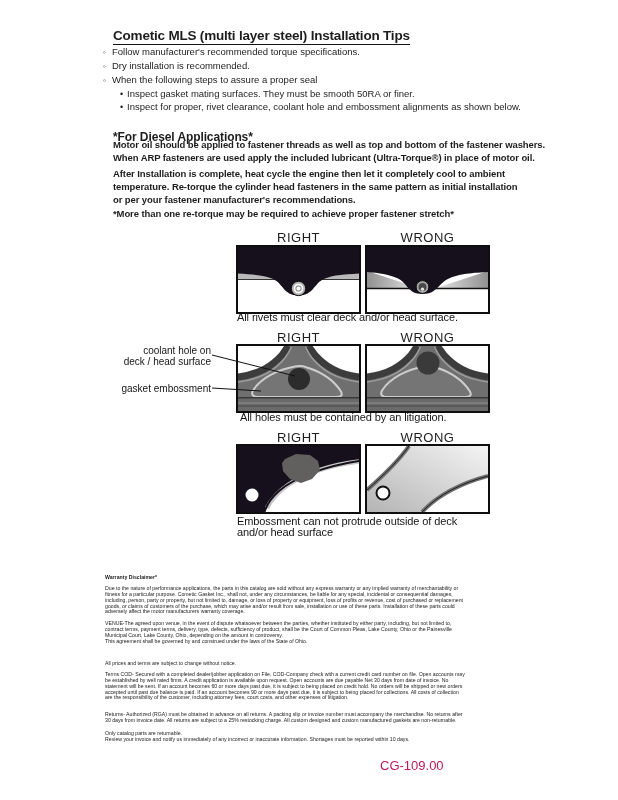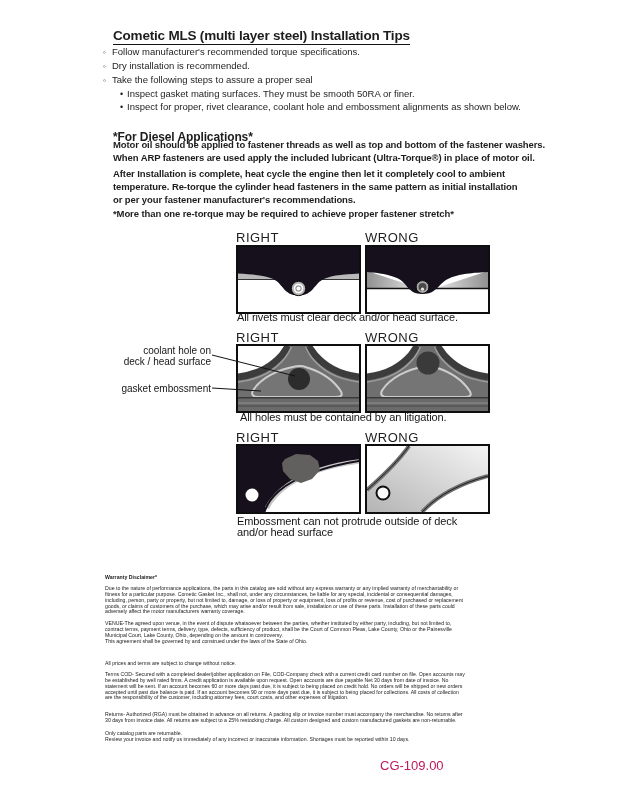--- a/index.html
+++ b/index.html
@@ -20,21 +20,21 @@
   .b-mark{width:9px;font-size:8px;color:#1d1d1d;flex:0 0 auto;}
   .sb-row{display:flex;align-items:baseline;padding-left:17px;}
   .sb-mark{width:7px;font-size:9px;flex:0 0 auto;}
 
   .diesel-h{left:113px;top:120px;font-size:12px;font-weight:bold;letter-spacing:-0.1px;margin-top:10px;}
   .body-p{left:113px;width:445px;font-size:9.5px;line-height:13px;letter-spacing:-0.1px;font-weight:bold;}
   .p1{top:138px;}
   .p2{top:167px;}
   .note{top:207px;}
 
-  .fig-label{width:125px;font-size:13px;letter-spacing:0.5px;color:#1e1e1e;}
+  .fig-label{width:125px;text-align:center;font-size:13px;letter-spacing:0.5px;color:#1e1e1e;}
   .panel{width:121px;height:65px;border:2px solid #0e0e0e;background:#fff;}
   .panel svg{display:block;width:100%;height:100%;}
   .panel.tall{height:66px;}
   .caption{font-size:11px;line-height:11px;letter-spacing:-0.1px;color:#161616;}
 
   .callout{font-size:10px;line-height:10.5px;text-align:right;width:112px;color:#161616;}
 
   .disclaimer{left:105px;top:575px;width:440px;font-size:5.2px;line-height:5.8px;color:#222;}
   .disclaimer .dh{font-weight:bold;margin-bottom:5.5px;}
   .disclaimer .dp{margin:0 0 5px 0;}
@@ -56,21 +56,21 @@
     <div class="b-row">
       <span class="b-mark">◦</span>
       <span>Follow manufacturer's recommended torque specifications.</span>
     </div>
     <div class="b-row">
       <span class="b-mark">◦</span>
       <span>Dry installation is recommended.</span>
     </div>
     <div class="b-row">
       <span class="b-mark">◦</span>
-      <span>Take the following steps to assure a proper seal</span>
+      <span>When the following steps to assure a proper seal</span>
     </div>
     <div class="sb-row">
       <span class="sb-mark">•</span>
       <span>Inspect gasket mating surfaces.  They must be smooth 50RA or finer.</span>
     </div>
     <div class="sb-row">
       <span class="sb-mark">•</span>
       <span>Inspect for proper, rivet clearance, coolant hole and embossment alignments as shown below.</span>
     </div>
   </div>

